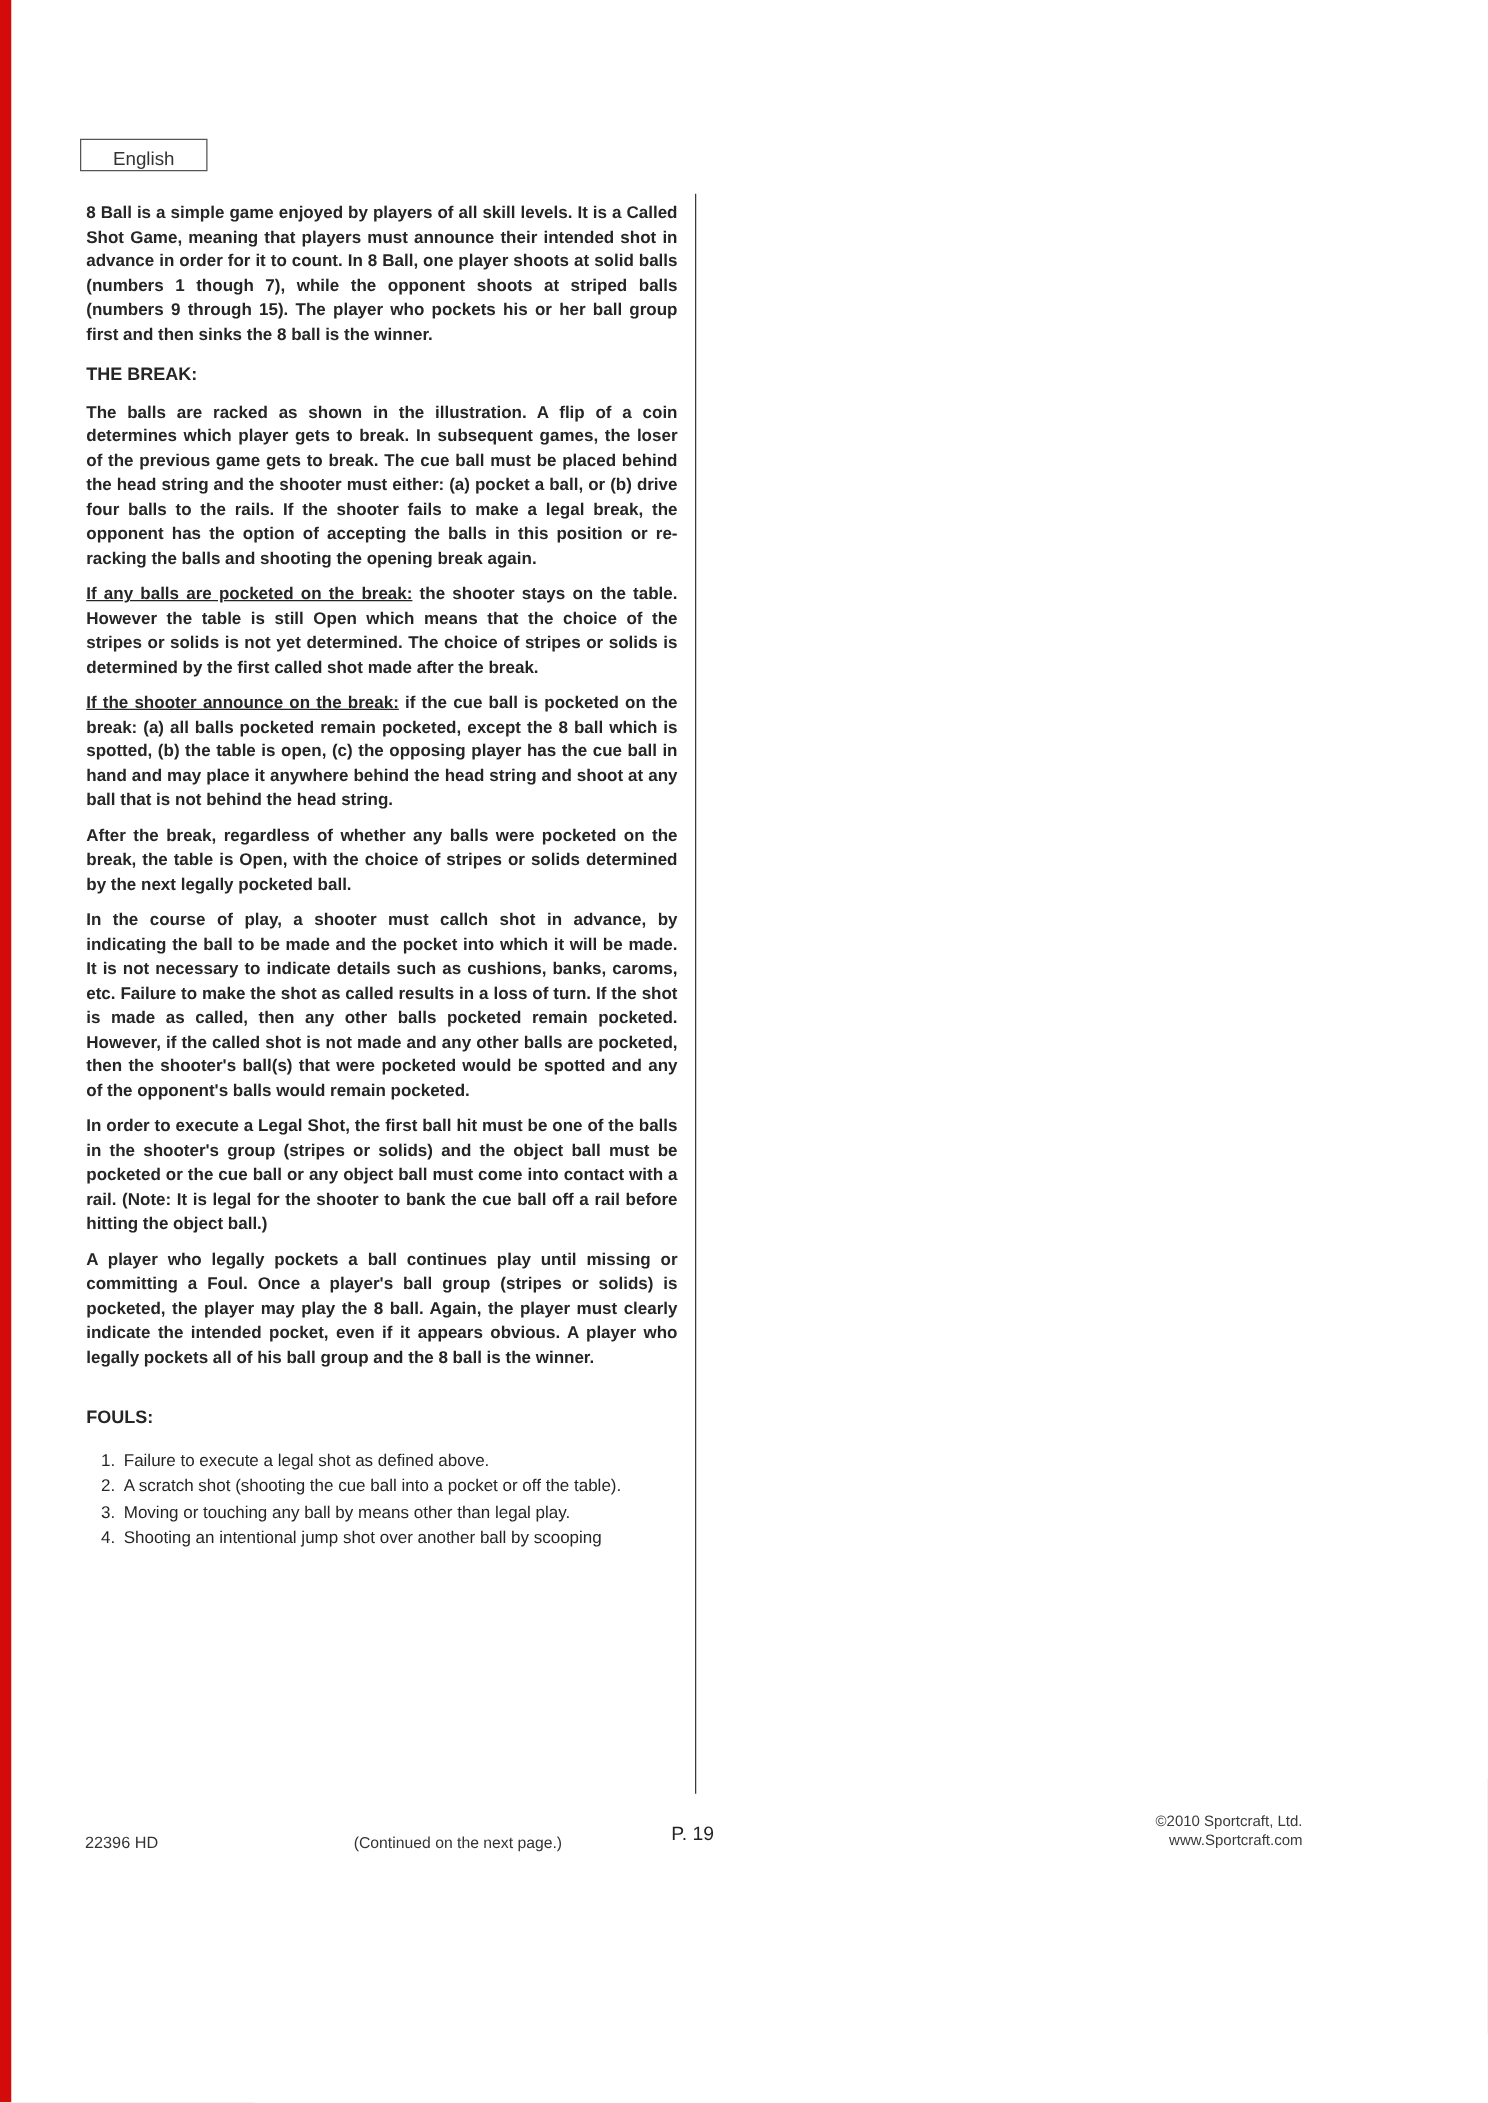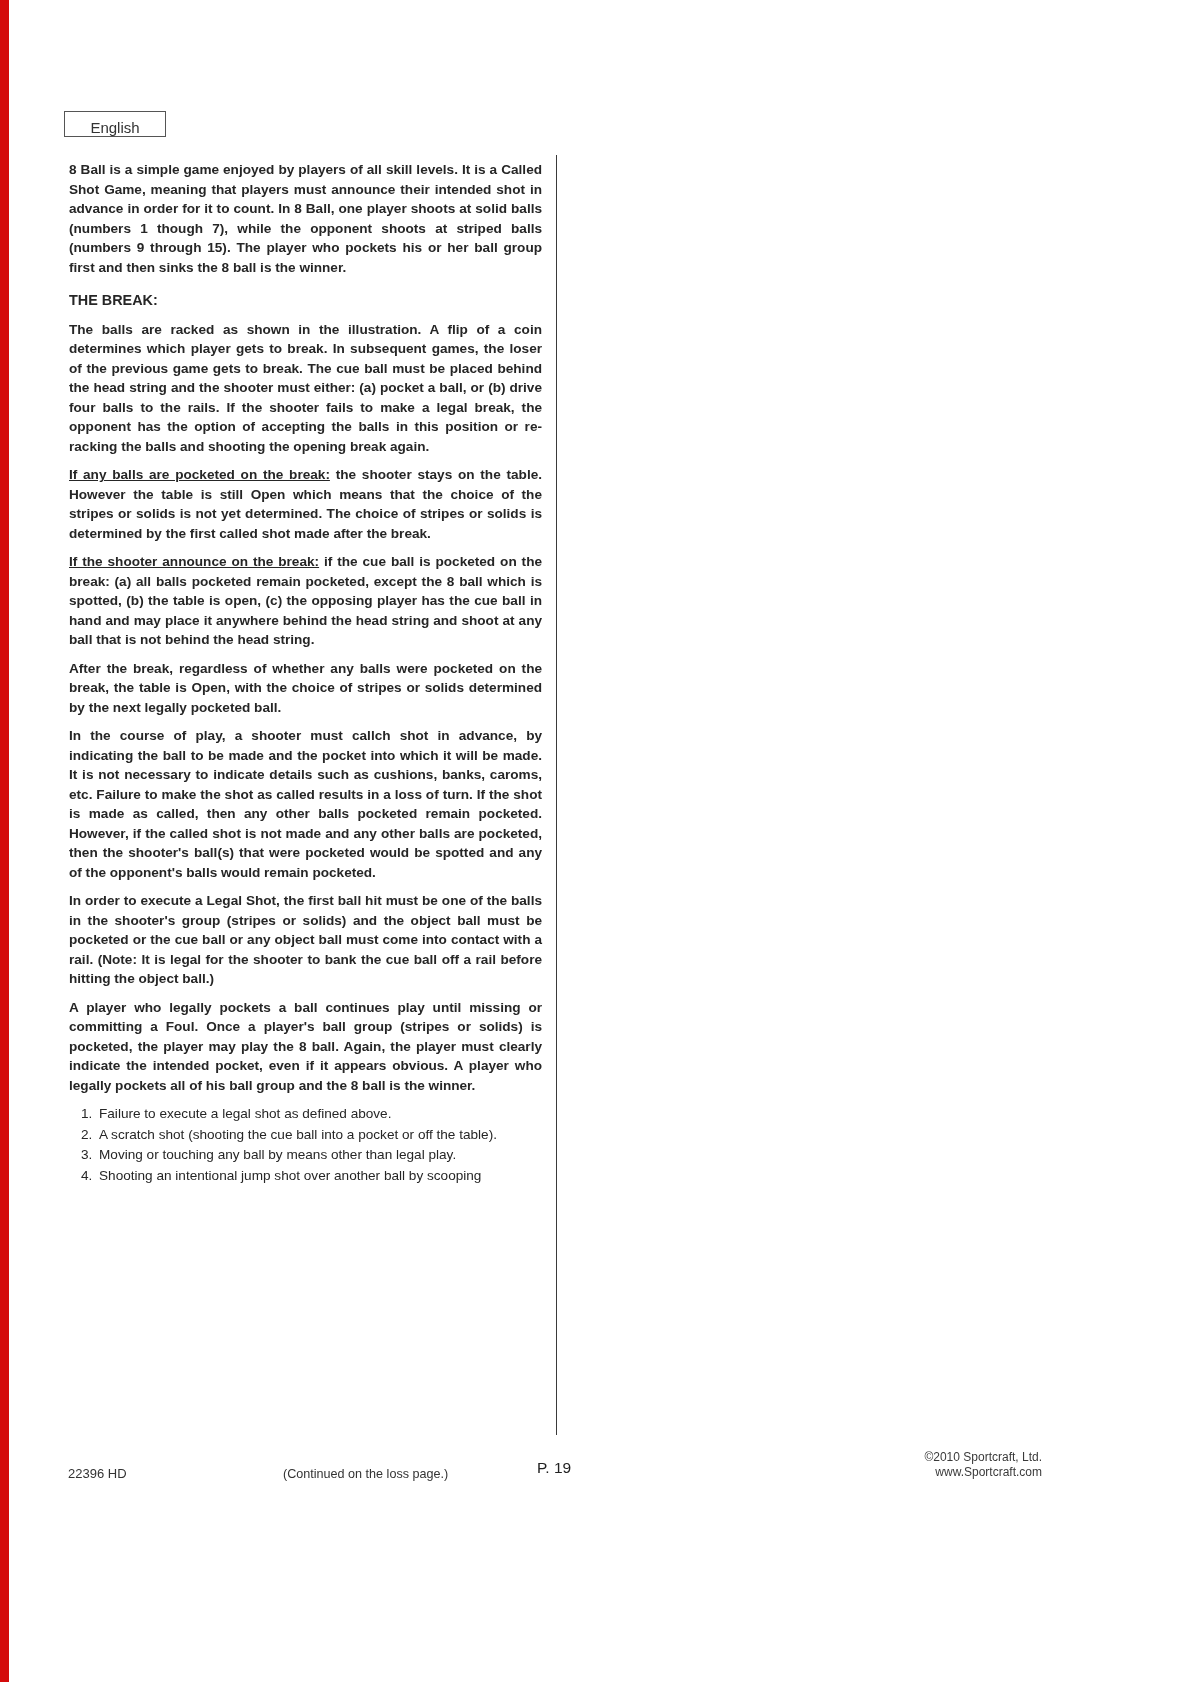--- a/index.html
+++ b/index.html
@@ -121,34 +121,35 @@
 
 
     <p><span class="lead-underline">If the shooter announce on the break:</span><span> if the cue ball is pocketed on the break: (a) all balls pocketed remain pocketed, except the 8 ball which is spotted, (b) the table is open, (c) the opposing player has the cue ball in hand and may place it anywhere behind the head string and shoot at any ball that is not behind the head string.</span></p>
 
 
     <p>After the break, regardless of whether any balls were pocketed on the break, the table is Open, with the choice of stripes or solids determined by the next legally pocketed ball.</p>
     <p>In the course of play, a shooter must callch shot in advance, by indicating the ball to be made and the pocket into which it will be made.   It is not necessary to indicate details such as cushions, banks, caroms, etc.   Failure to make the shot as called results in a loss of turn. If the shot is made as called, then any other balls pocketed remain pocketed. However, if the called shot is not made and any other balls are pocketed, then the shooter's ball(s) that were pocketed would be spotted and any of the opponent's balls would remain pocketed.</p>
     <p>In order to execute a Legal Shot, the first ball hit must be one of the balls in the shooter's group (stripes or solids) and the object ball must be pocketed or the cue ball or any object ball must come into contact with a rail.  (Note: It is legal for the shooter to bank the cue ball off a rail before hitting the object ball.)</p>
     <p>A player who legally pockets a ball continues play until missing or committing a Foul. Once a player's ball group (stripes or solids) is pocketed, the player may play the 8 ball. Again, the player must clearly indicate the intended pocket, even if it appears obvious. A player who legally pockets all of his ball group and the 8 ball is the winner.</p>
 
+    <h2 class="sec-heading fouls-gap">FOULS:</h2>
 
     <ol class="fouls-list">
       <li><span>Failure to execute a legal shot as defined above.</span></li>
       <li><span>A scratch shot (shooting the cue ball into a pocket or off the table).</span></li>
       <li><span>Moving or touching any ball by means other than legal play.</span></li>
       <li><span>Shooting an intentional jump shot over another ball by scooping</span></li>
     </ol>
 
   </div>
 
   <div class="col-divider"></div>
 
   <div class="ft-docnum">22396 HD</div>
-  <div class="ft-continued">(Continued on the loss page.)</div>
+  <div class="ft-continued">(Continued on the next page.)</div>
   <div class="ft-page">P. 19</div>
 
   <div class="ft-copy">
     <div>©2010 Sportcraft, Ltd.</div>
     <div>www.Sportcraft.com</div>
   </div>
 
 </div>
 
 </body></html>

